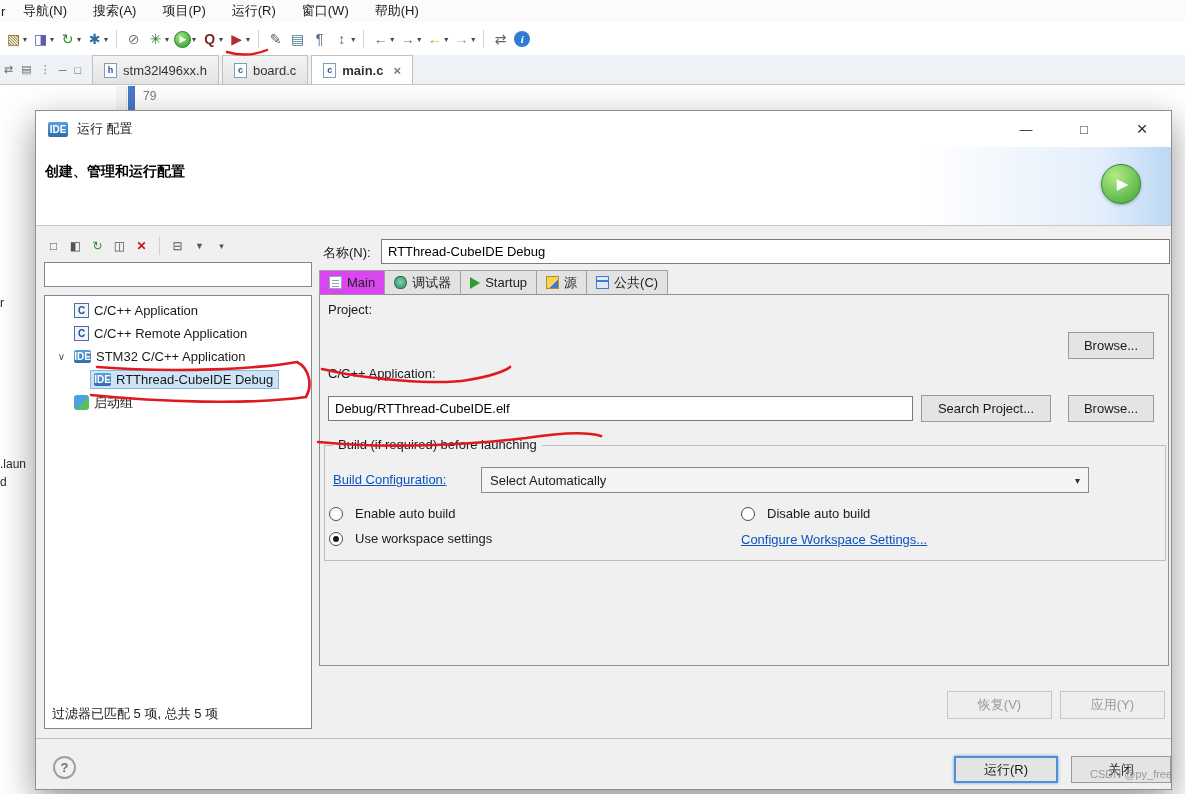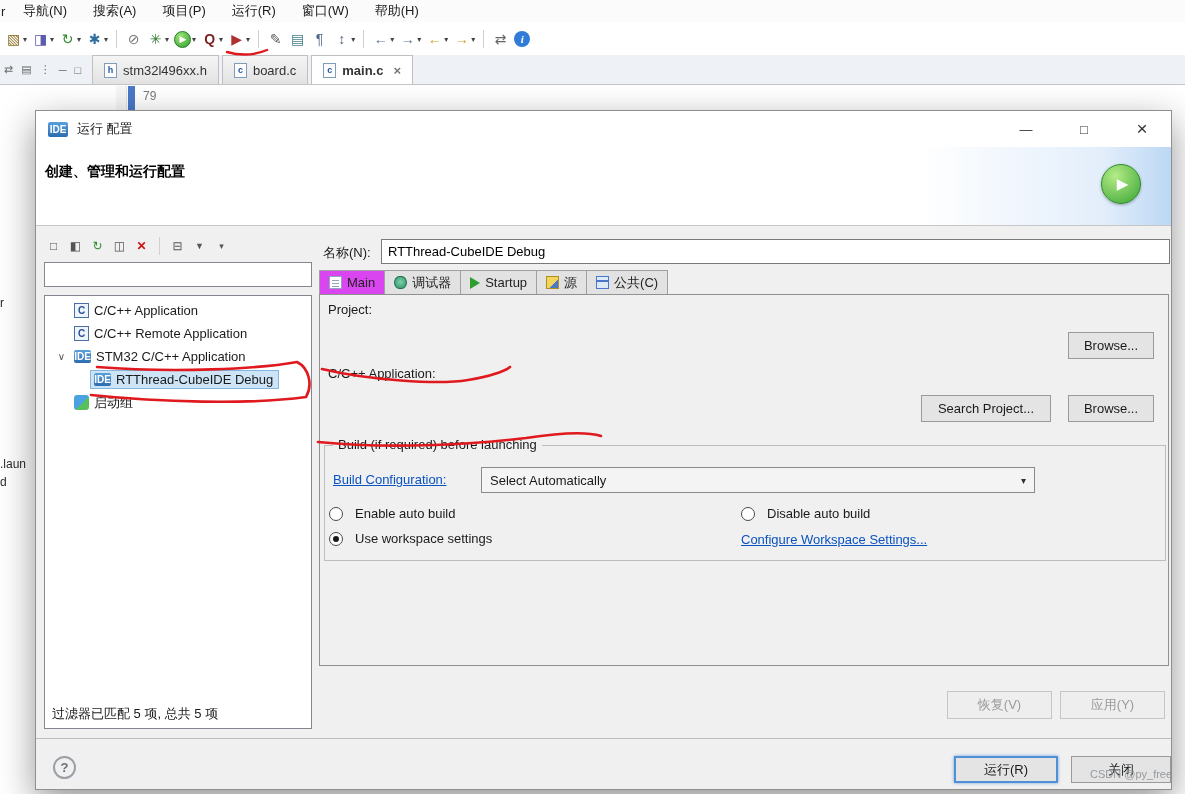--- a/index.html
+++ b/index.html
@@ -302,27 +302,28 @@
       <span class="ti ti-win"></span>
       <span>公共(C)</span>
     </span>
   </div>
 
   <div id="content-panel">
     <span class="flabel" style="left:8px;top:7px">Project:</span>
     <button class="btn" style="left:748px;top:37px;width:86px;height:27px">Browse...</button>
 
     <span class="flabel" style="left:8px;top:71px">C/C++ Application:</span>
+    <input class="tinput" style="left: 8px; top: 101px; width: 585px;" type="text" value="Debug/RTThread-CubeIDE.elf">
     <button class="btn" style="left:601px;top:100px;width:130px;height:27px">Search Project...</button>
     <button class="btn" style="left:748px;top:100px;width:86px;height:27px">Browse...</button>
 
     <div class="group">
       <span class="group-legend">Build (if required) before launching</span>
       <span class="flabel link" style="left:8px;top:26px">Build Configuration:</span>
-      <div class="combo" style="left:156px;top:21px;width:554px;height:26px">
+      <div class="combo" style="left:156px;top:21px;width:608px;height:26px">
         <span>Select Automatically</span>
         <span class="cc">▾</span>
       </div>
       <div class="radio-row" style="left:4px;top:60px">
         <span class="radio"></span>
         <span>Enable auto build</span>
       </div>
       <div class="radio-row" style="left:416px;top:60px">
         <span class="radio"></span>
         <span>Disable auto build</span>

